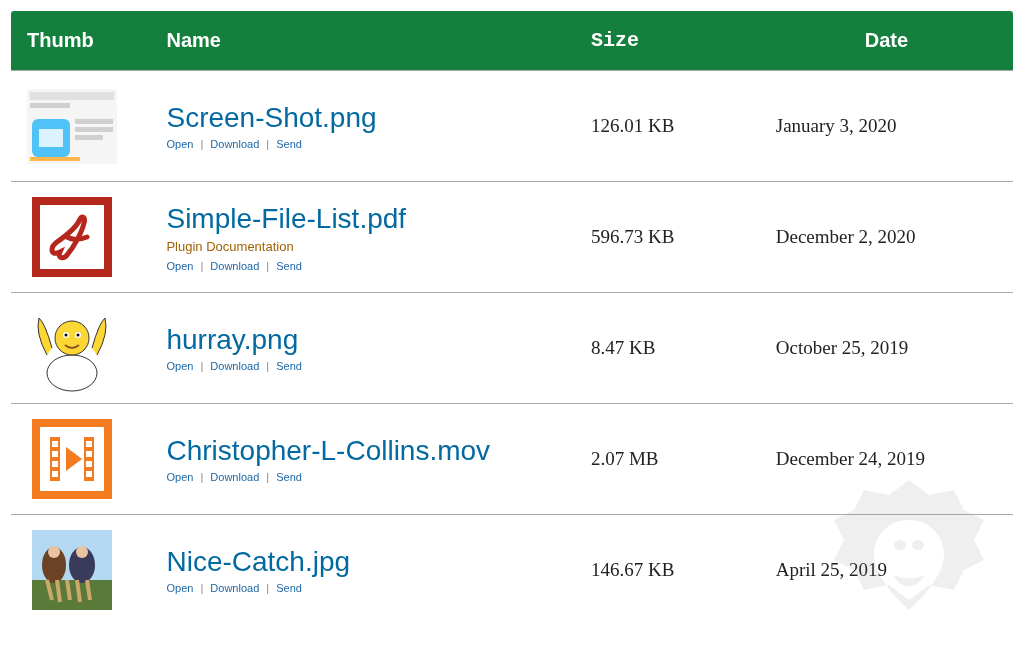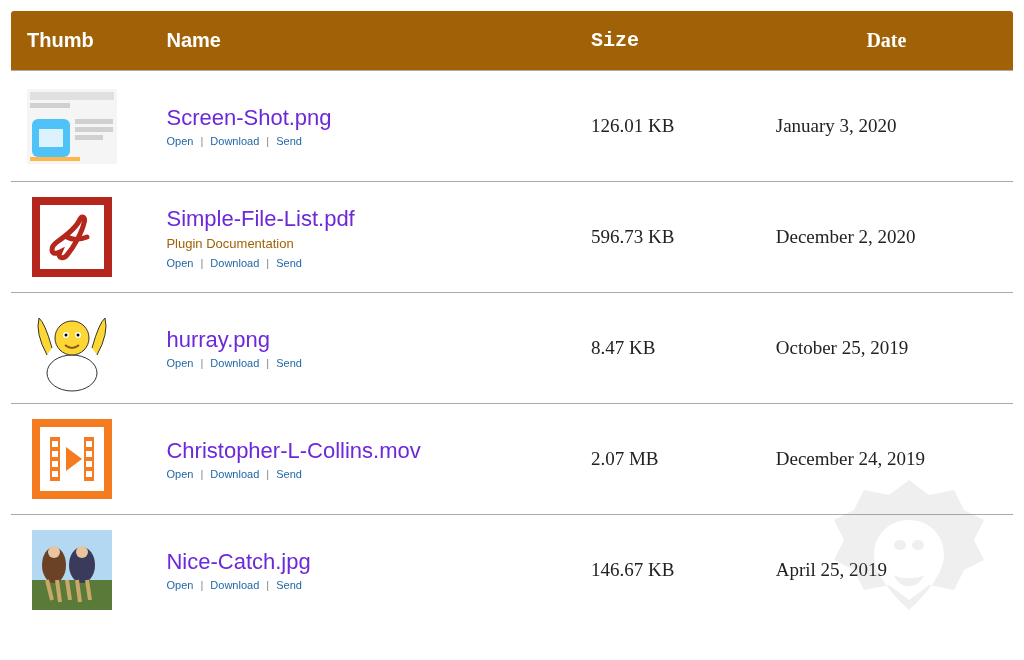--- a/index.html
+++ b/index.html
@@ -13,32 +13,32 @@
       padding: 10px;
     }
     .file-table {
       width: 1004px;
       border-collapse: collapse;
       border: 1px solid #aaa;
       border-radius: 4px;
       overflow: hidden;
     }
     .file-table thead th {
-      background: #a16207;
+      background: #15803d;
       color: #fff;
       font-weight: 600;
       font-size: 20px;
       padding: 18px 16px;
       text-align: left;
       border-bottom: 1px solid #aaa;
     }
     .col-thumb { width: 140px; }
     .col-name { width: 425px; }
     .col-size { width: 185px; text-align: center; font-family: Liberation Mono, monospace; }
-    .col-date { width: 254px; text-align: center !important; font-family: Liberation Serif, serif; }
+    .col-date { width: 254px; text-align: center !important; }
     .file-table tbody td {
       padding: 14px 16px;
       border-bottom: 1px solid #aaa;
       vertical-align: middle;
       font-size: 19px;
       color: #222;
     }
     .file-table tbody tr:last-child td {
       border-bottom: none;
     }
@@ -47,22 +47,22 @@
     }
     .thumb-box {
       width: 90px;
       height: 90px;
       display: flex;
       align-items: center;
       justify-content: center;
       overflow: hidden;
     }
     .file-name {
-      color: #6d28d9;
-      font-size: 22px;
+      color: #0369a1;
+      font-size: 28px;
       text-decoration: none;
       display: inline-block;
       margin-bottom: 4px;
     }
     .file-desc {
       color: #a16207;
       font-size: 13px;
       margin-bottom: 6px;
     }
     .actions {

